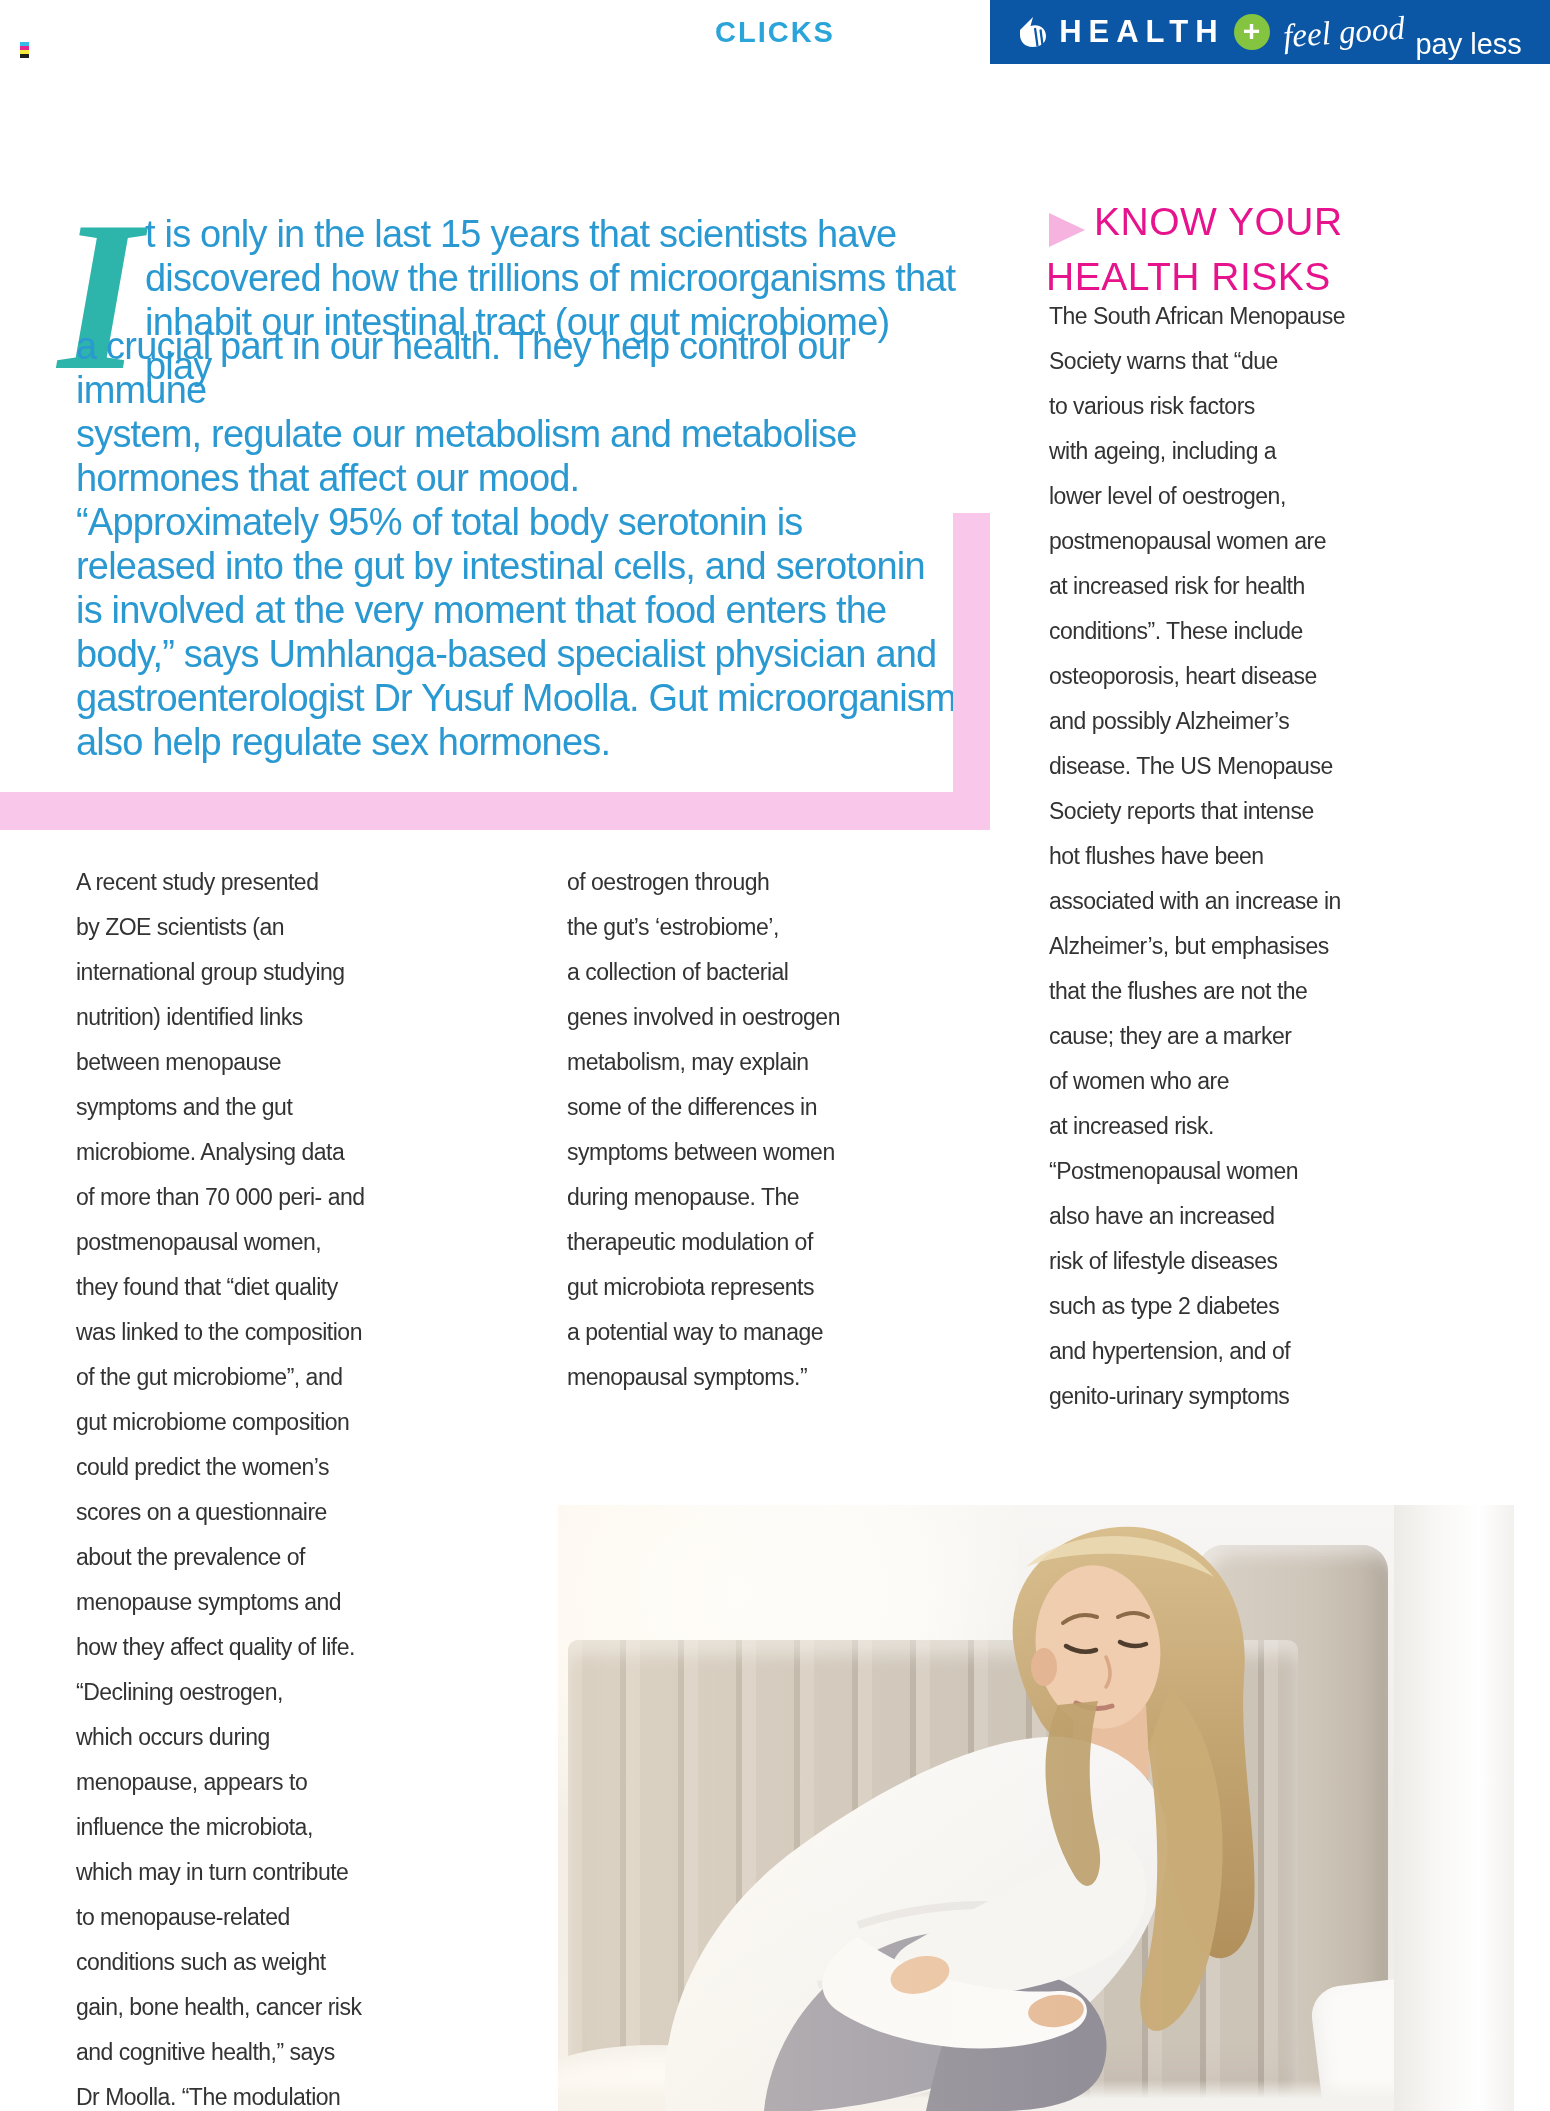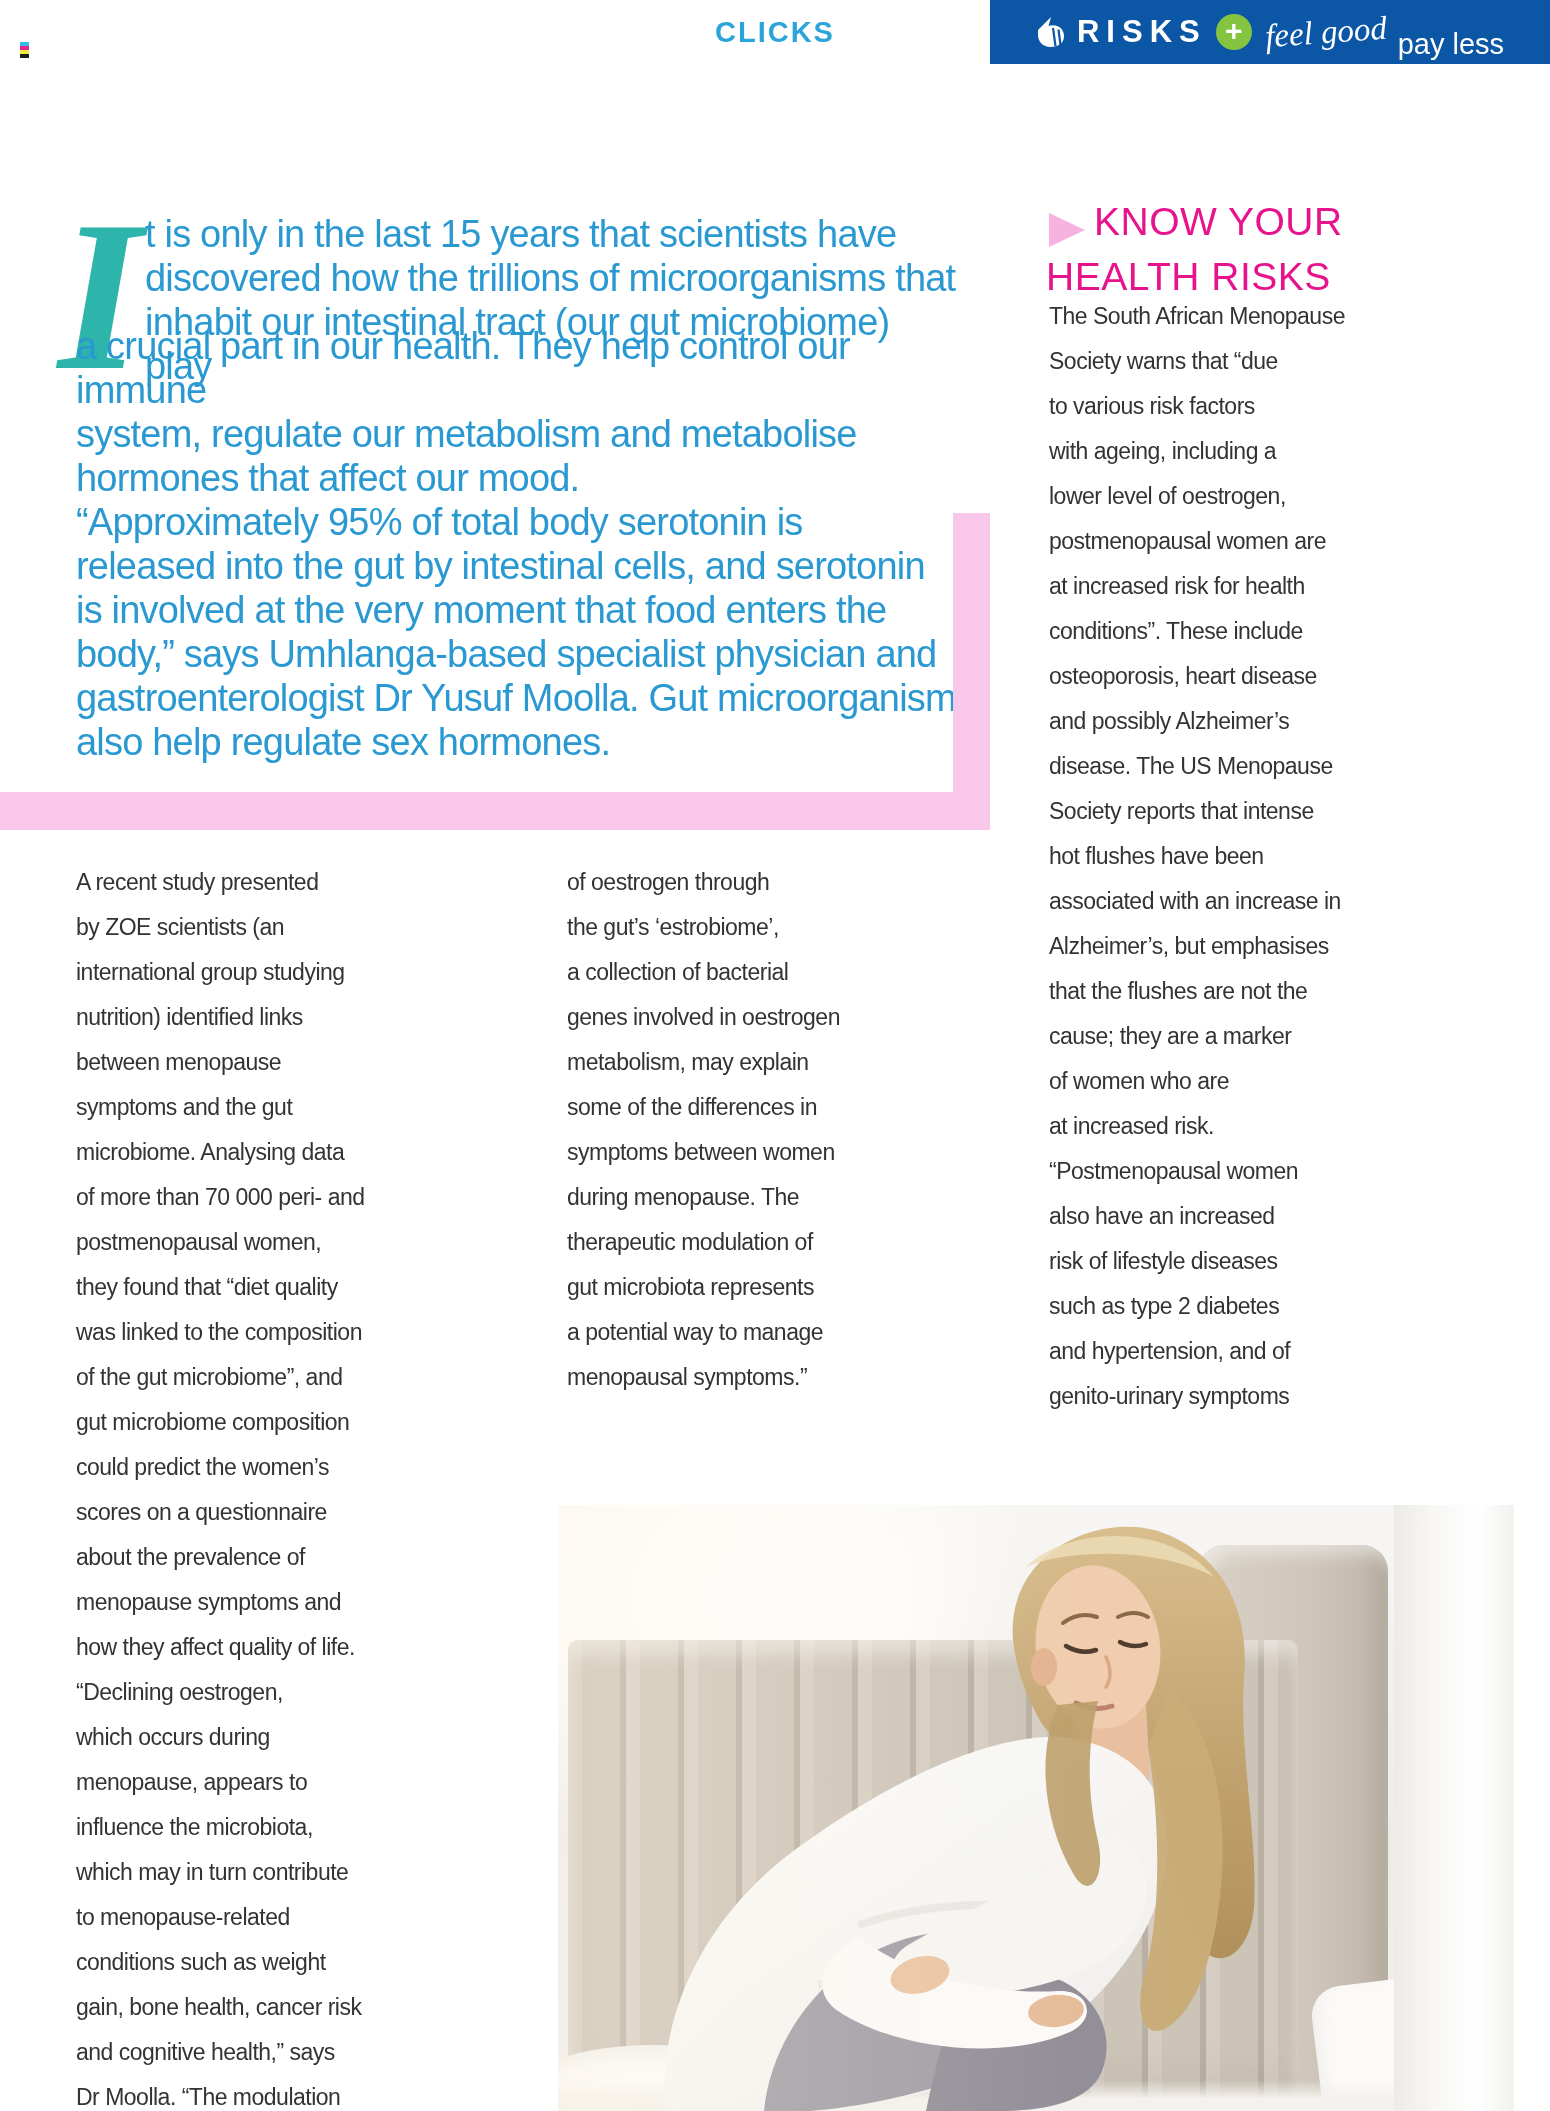--- a/index.html
+++ b/index.html
@@ -138,21 +138,21 @@
 <div class="abs health-label">CLICKS</div>
 
 <div class="abs clicks-banner">
   <span style="display:flex;align-items:center;">
     <svg width="32" height="34" viewBox="0 0 32 34">
       <path d="M2 15 L15 2 L12.5 11 C21 8.5 28 13.5 28 21 C28 28.5 22 32 14.5 32 C7 32 2 26.5 2 20 Z" fill="#ffffff"></path>
       <path d="M17 13 L19.5 31" stroke="#0b57a6" stroke-width="2.2"></path>
       <path d="M22.5 14.5 L24.5 30" stroke="#0b57a6" stroke-width="2.2"></path>
     </svg>
   </span>
-  <span class="clicks-word">RISKS</span>
+  <span class="clicks-word">HEALTH</span>
   <span class="clicks-plus">+</span>
   <span class="clicks-script">feel good</span>
   <span class="clicks-payless">pay less</span>
 </div>
 
 <div class="abs dropcap">I</div>
 <div class="abs intro-text intro-indent lines">t is only in the last 15 years that scientists have
 discovered how the trillions of microorganisms that
 inhabit our intestinal tract (our gut microbiome) play</div>
 <div class="abs intro-text intro-rest lines">a crucial part in our health. They help control our immune

